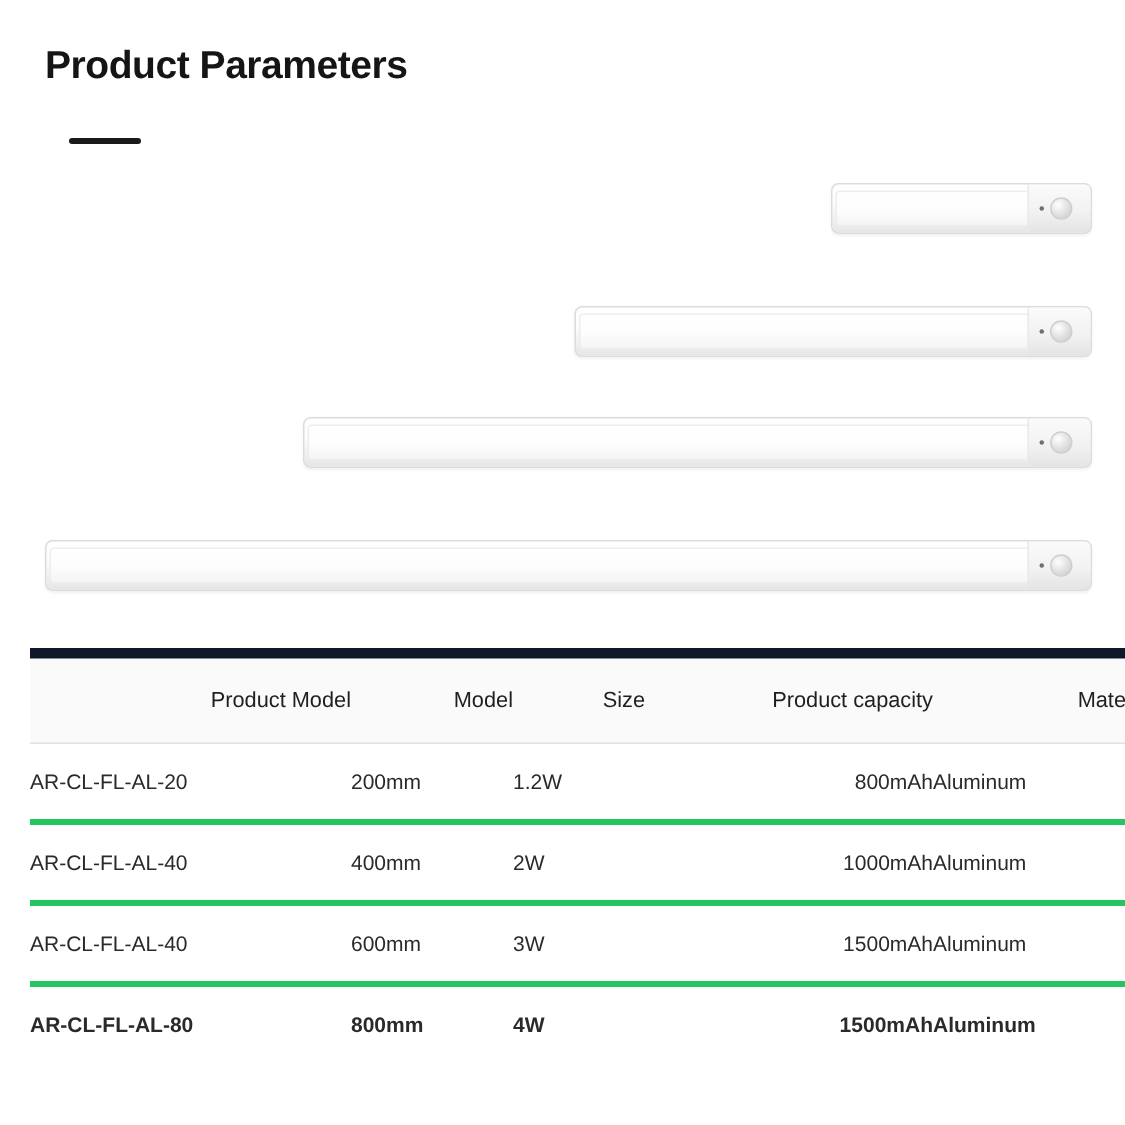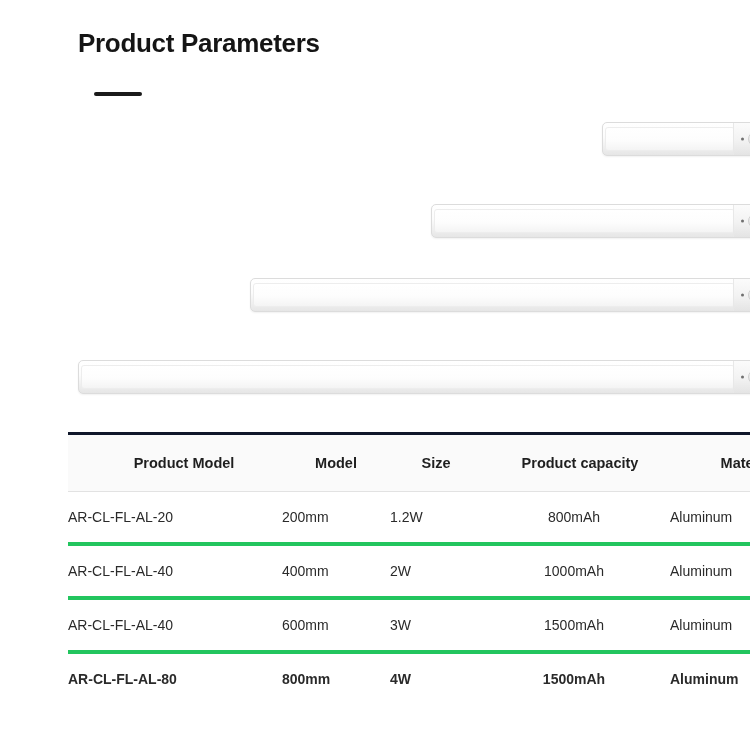--- a/index.html
+++ b/index.html
@@ -14,21 +14,20 @@
     color: #222222;
     overflow: hidden;
     position: relative;
   }
 
   .page {
     position: relative;
     width: 634px;
     height: 750px;
     box-sizing: border-box;
-    margin-left: 48px;
   }
 
   
   .heading {
     position: absolute;
     left: 30px;
     top: 28px;
     font-size: 26px;
     font-weight: bold;
     letter-spacing: -0.3px;
@@ -117,26 +116,26 @@
     left: 20px;
     top: 432px;
     width: 710px;
   }
   table.spec {
     width: 100%;
     border-collapse: collapse;
     table-layout: fixed;
   }
   table.spec thead th {
-    text-align: center;
+    text-align: right;
     font-size: 14.5px;
-    font-weight: bold;
+    font-weight: normal;
     color: #1f1f1f;
     padding: 20px 0 20px 0;
-    border-top: 3px solid #0f172a;
+    border-top: 7px solid #0f172a;
     border-bottom: 1px solid #e2e2e2;
     background: #fafafa;
   }
   table.spec tbody td {
     font-size: 14px;
     color: #2a2a2a;
     padding: 17px 0 17px 0;
     border-bottom: 4px solid #22c55e;
     vertical-align: middle;
   }
@@ -146,21 +145,21 @@
   }
   .col-model   { width: 196px; padding-left: 18px !important; }
   .col-size    { width: 108px; }
   .col-power   { width: 84px;  }
   .col-battery { width: 180px; }
   .col-material{ width: 140px; }
 
   .cell-model    { padding-left: 18px; }
   .cell-size     { }
   .cell-power    { }
-  .cell-battery  { text-align: center; padding-left: 26px; }
+  .cell-battery  { text-align: right; padding-left: 26px; }
   .cell-material { font-size: 12.5px; padding-left: 14px; vertical-align: bottom; }
 
   th.col-battery { padding-left: 12px !important; }
   th.col-material { padding-left: 8px !important; }
   th.col-power { padding-left: 4px !important; }
 </style>
 </head>
 <body>
 
 <div class="page">

